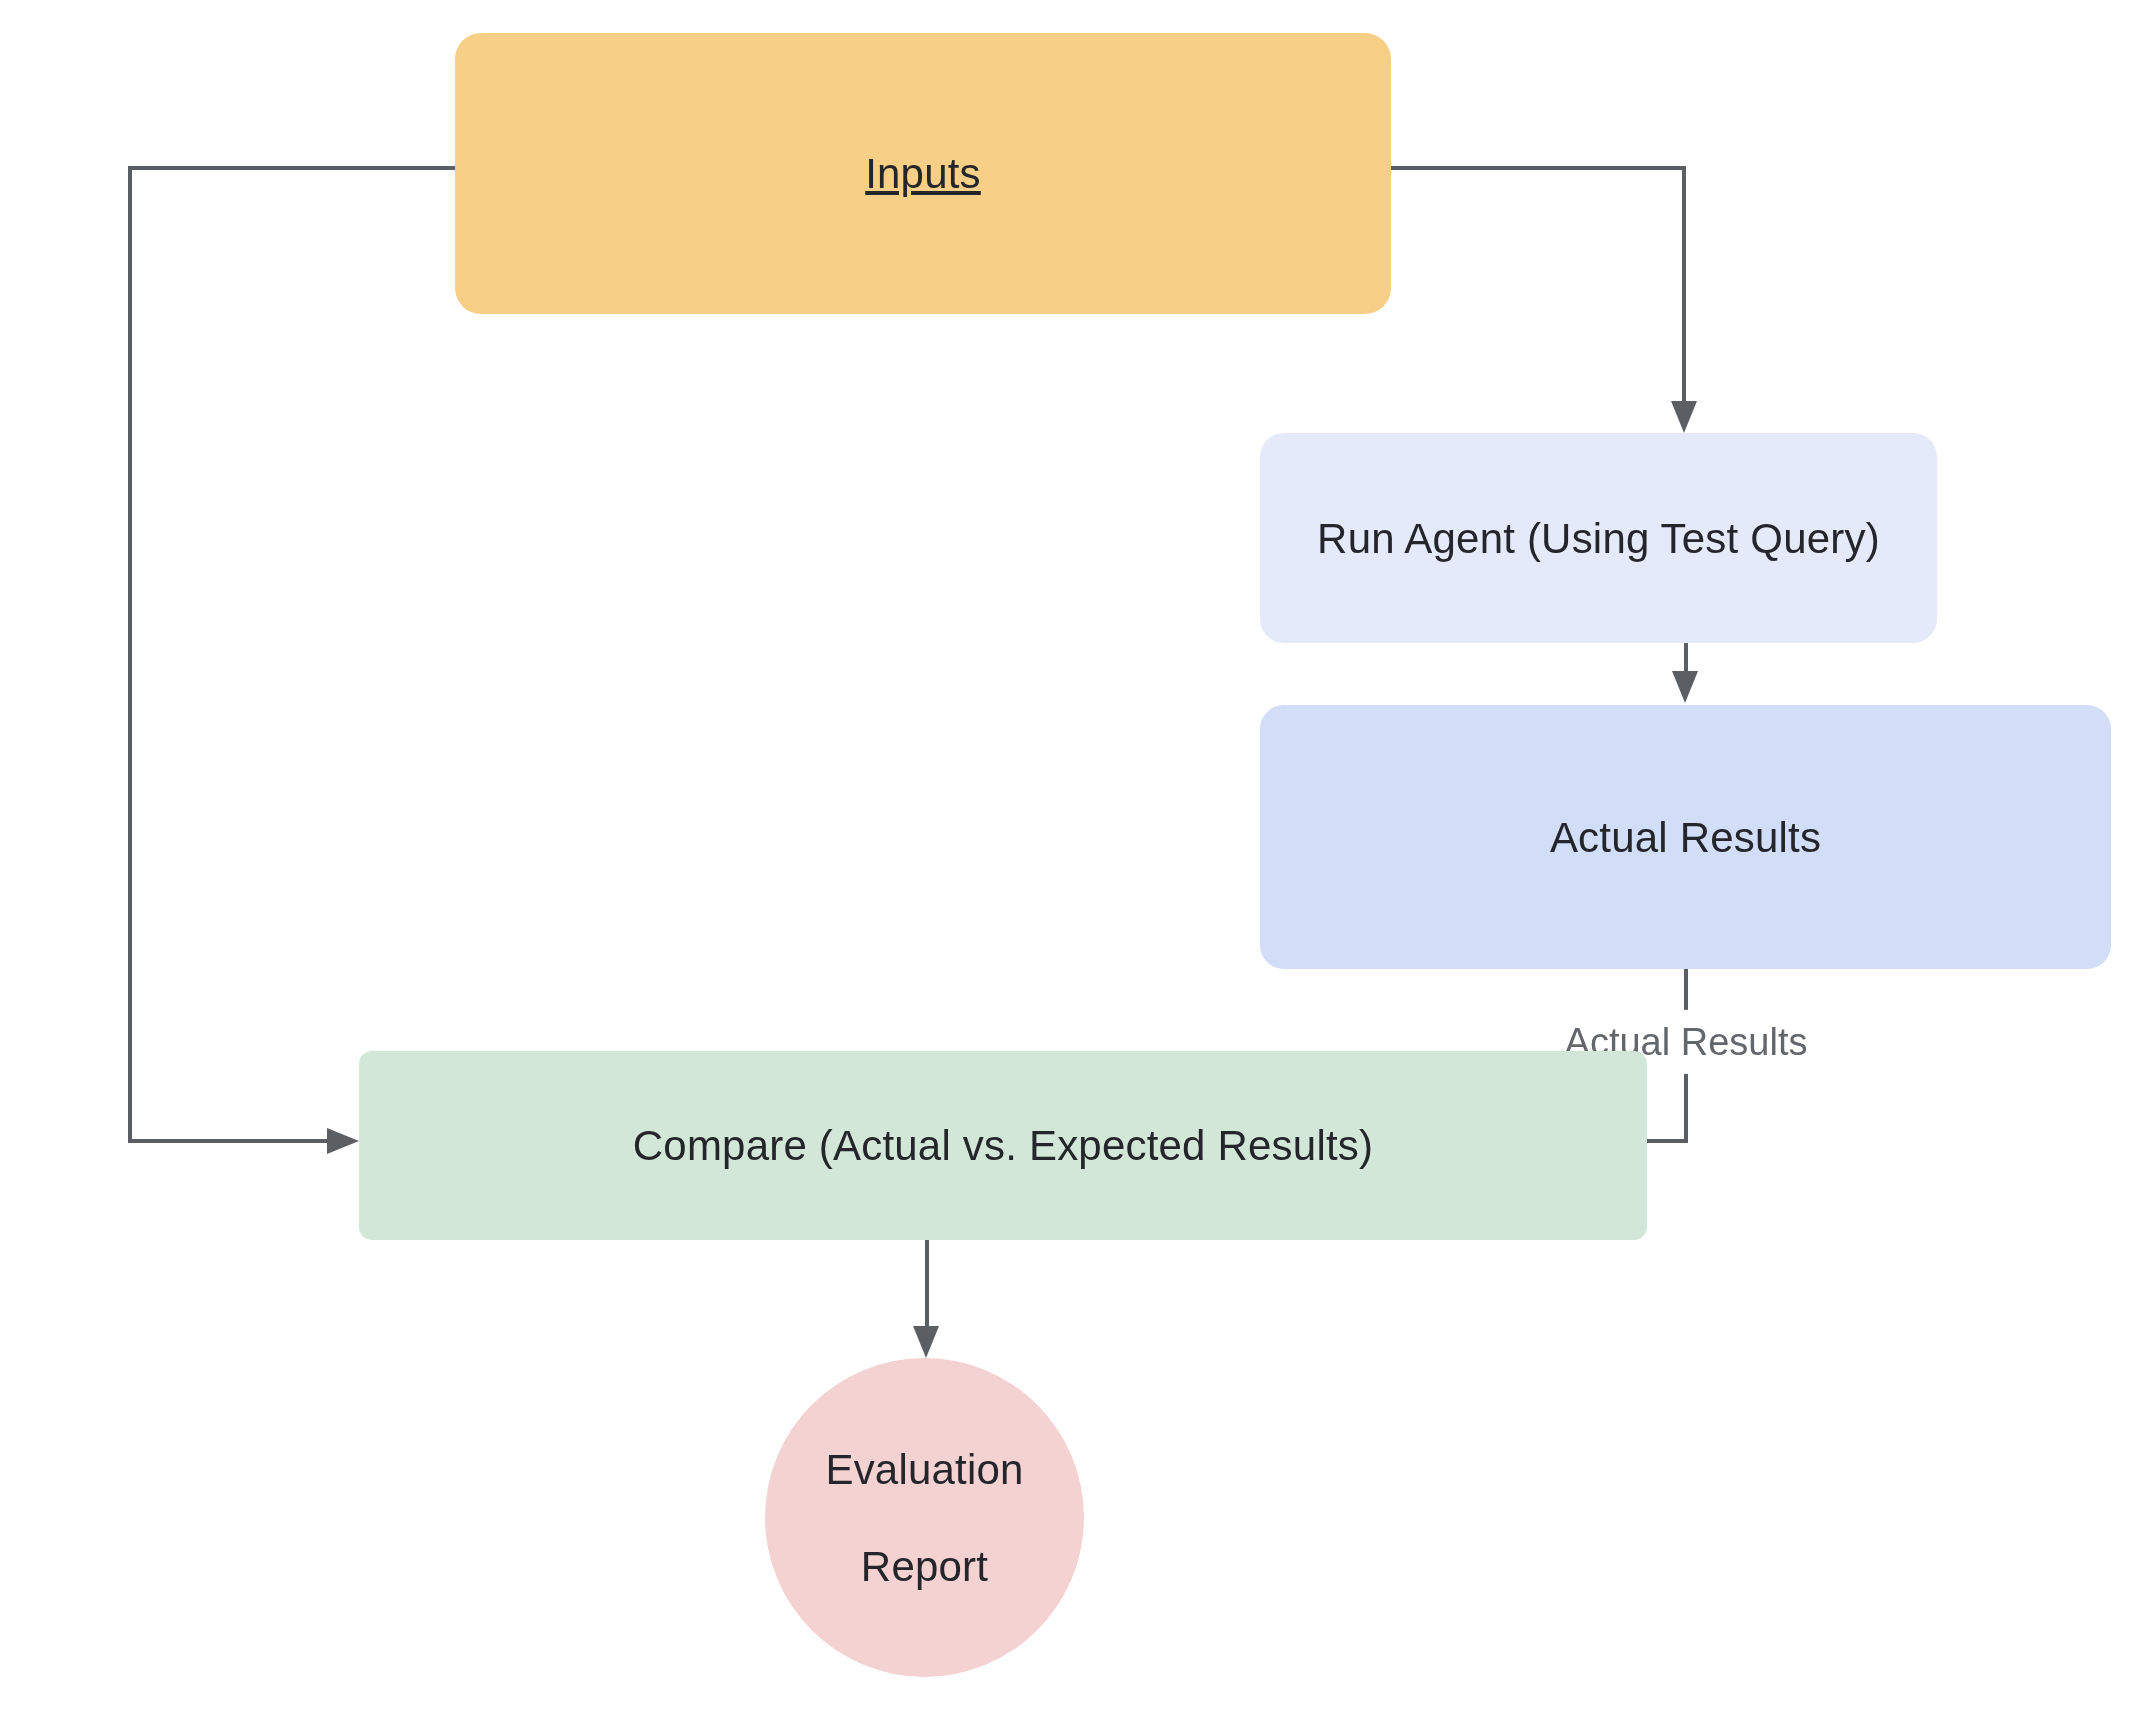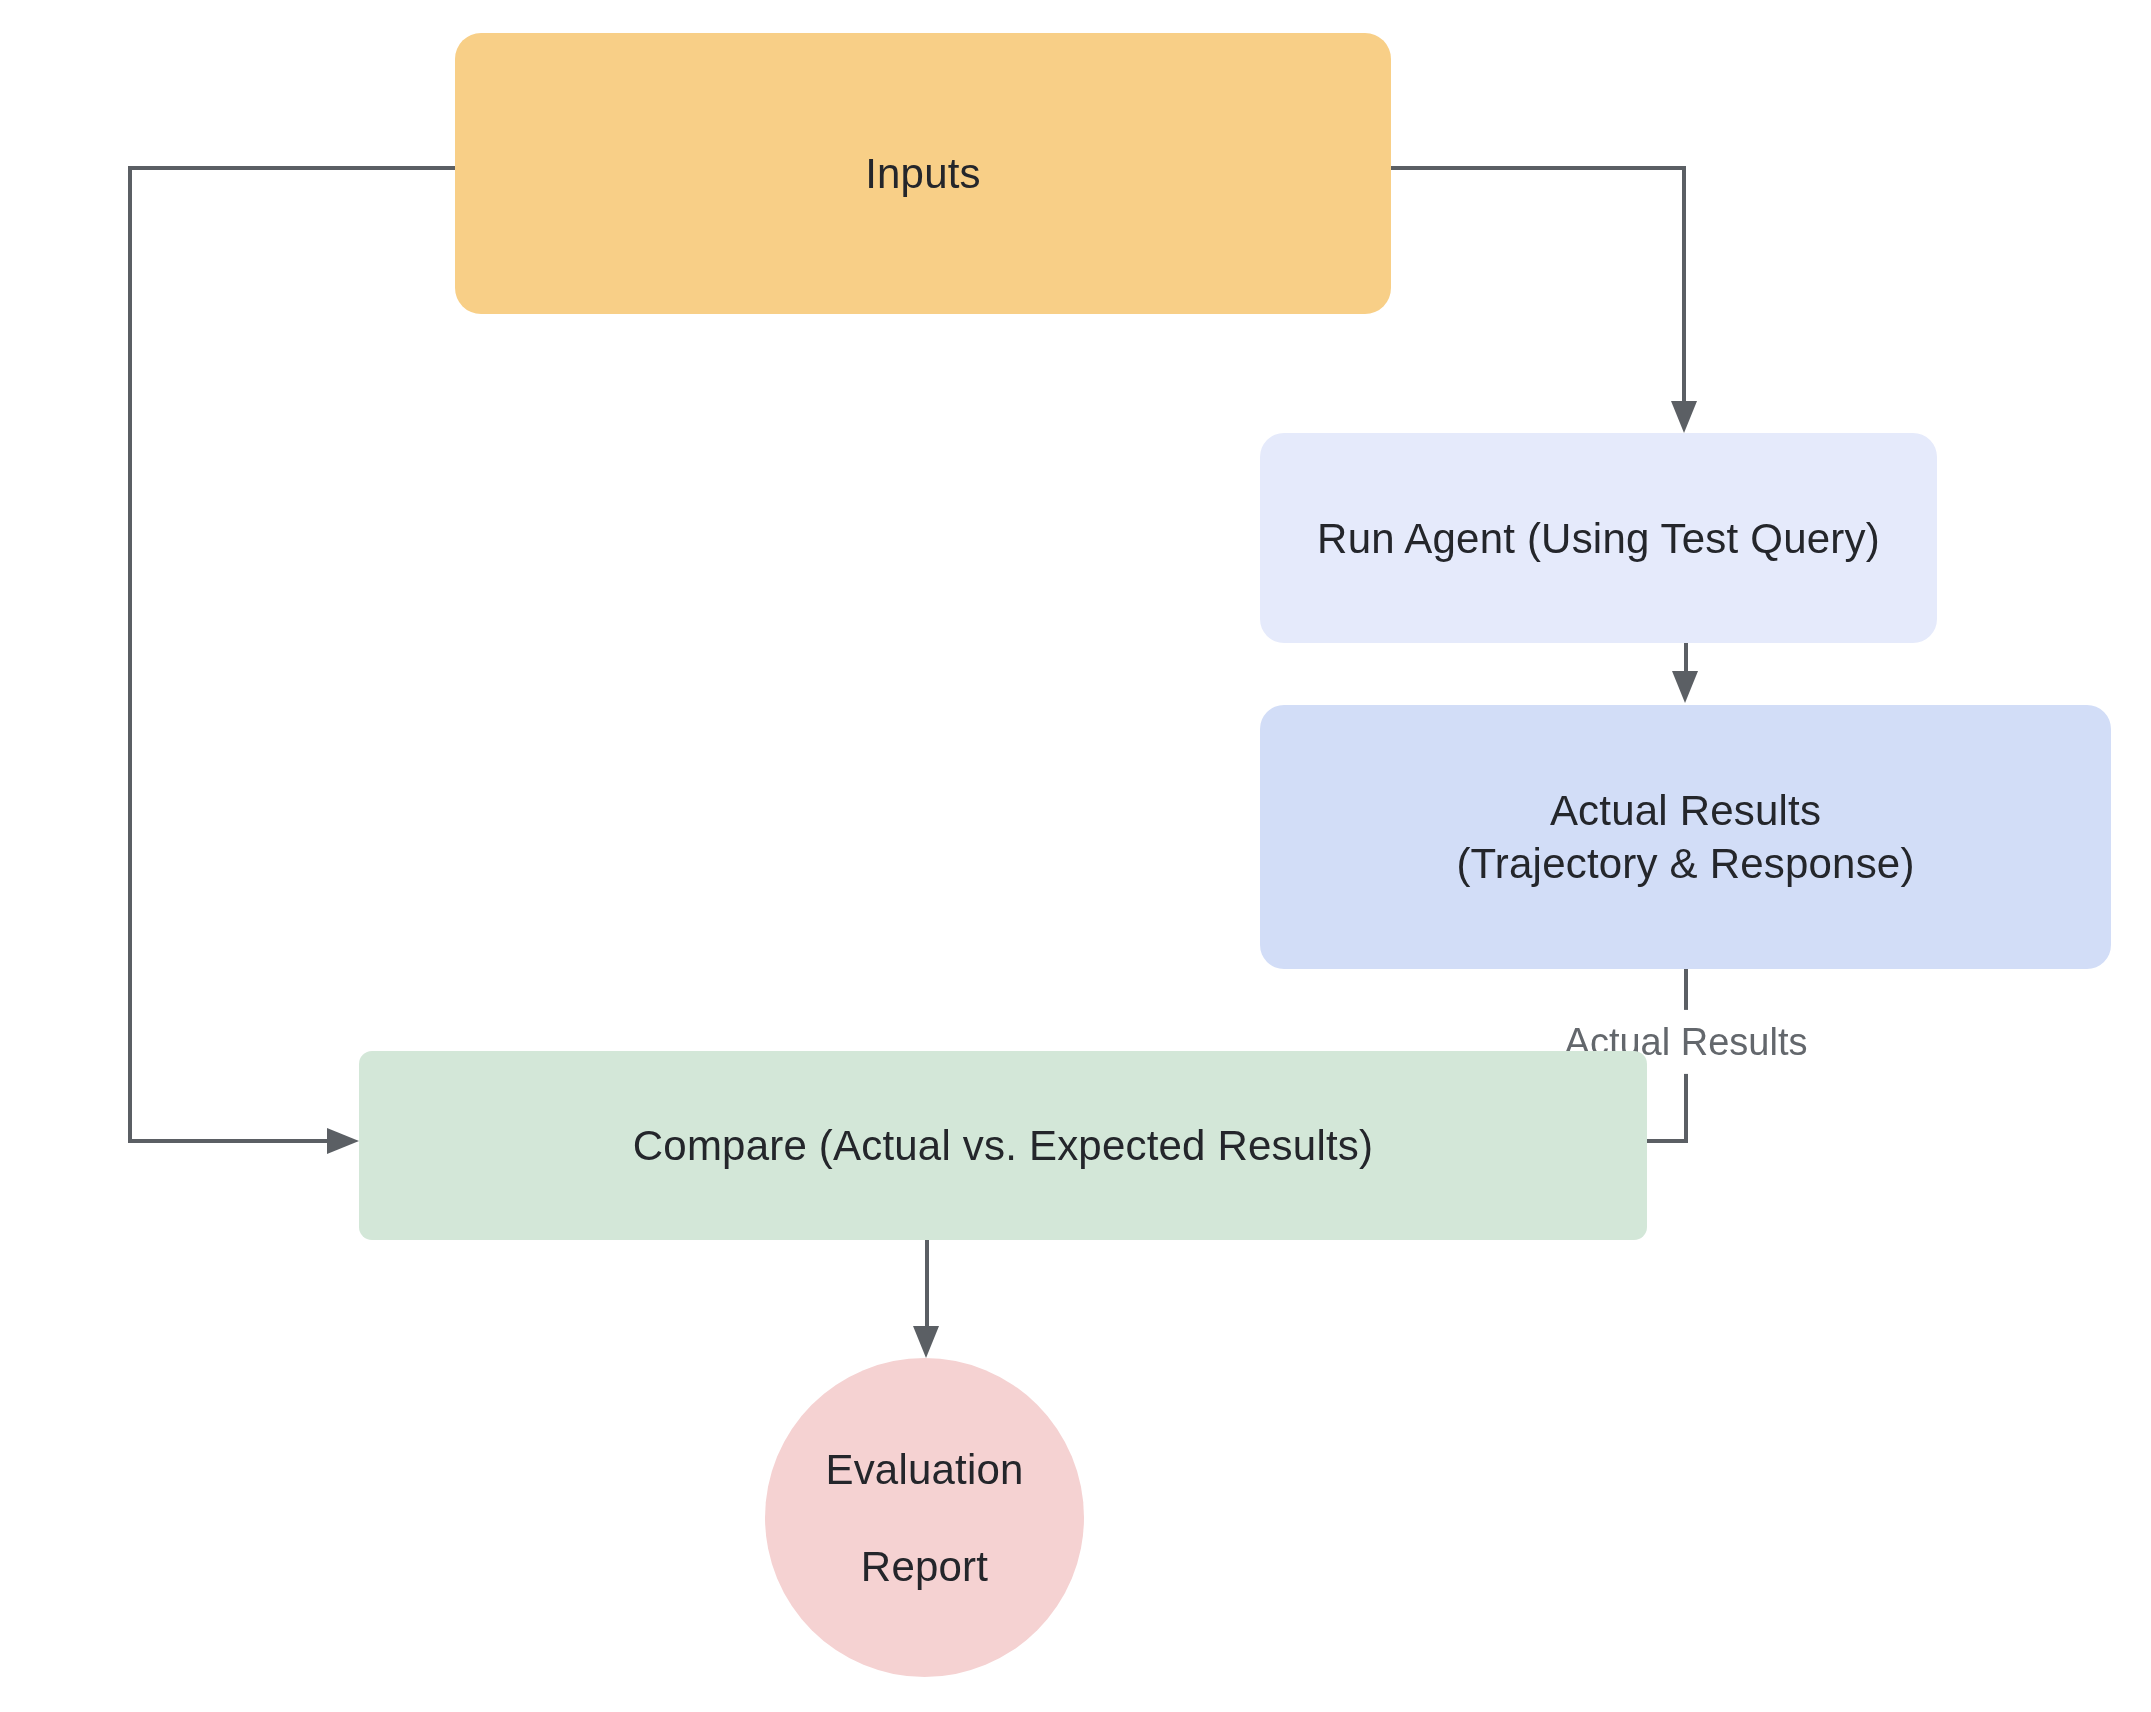--- a/index.html
+++ b/index.html
@@ -110,31 +110,30 @@
   <div class="seg seg-d2" style="background-color: rgb(91, 95, 100);"></div>
   <div class="arrow arrow-left arr-d" style="border-right-color: rgb(91, 95, 100);"></div>
 
   <div class="seg seg-e1" style="background-color: rgb(91, 95, 100);"></div>
   <div class="arrow arrow-down arr-e" style="border-top-color: rgb(91, 95, 100);"></div>
 
   <div class="edge-label edge-label-actual" style="color: rgb(99, 103, 108);">
     <div>Actual Results</div>
   </div>
 
-  <div class="node node-inputs" style="background-color: rgb(248, 207, 135); color: rgb(36, 38, 43);">
+  <div class="node node-inputs" style="background-color: rgb(248, 207, 135); color: rgb(36, 38, 43); text-decoration: underline;">
     <div>Inputs</div>
   </div>
 
   <div class="node node-run-agent" style="background-color: rgb(229, 234, 251); color: rgb(36, 38, 43);">
     <div>Run Agent (Using Test Query)</div>
   </div>
 
   <div class="node node-actual-results" style="background-color: rgb(210, 221, 247); color: rgb(36, 38, 43);">
     <div>Actual Results</div>
-    <div>(Trajectory &amp; Response)</div>
   </div>
 
   <div class="node node-compare" style="background-color: rgb(211, 231, 216); color: rgb(36, 38, 43);">
     <div>Compare (Actual vs. Expected Results)</div>
   </div>
 
   <div class="node node-evaluation" style="background-color: rgb(245, 210, 210); color: rgb(36, 38, 43);">
     <div>Evaluation</div>
     <div>Report</div>
   </div>

